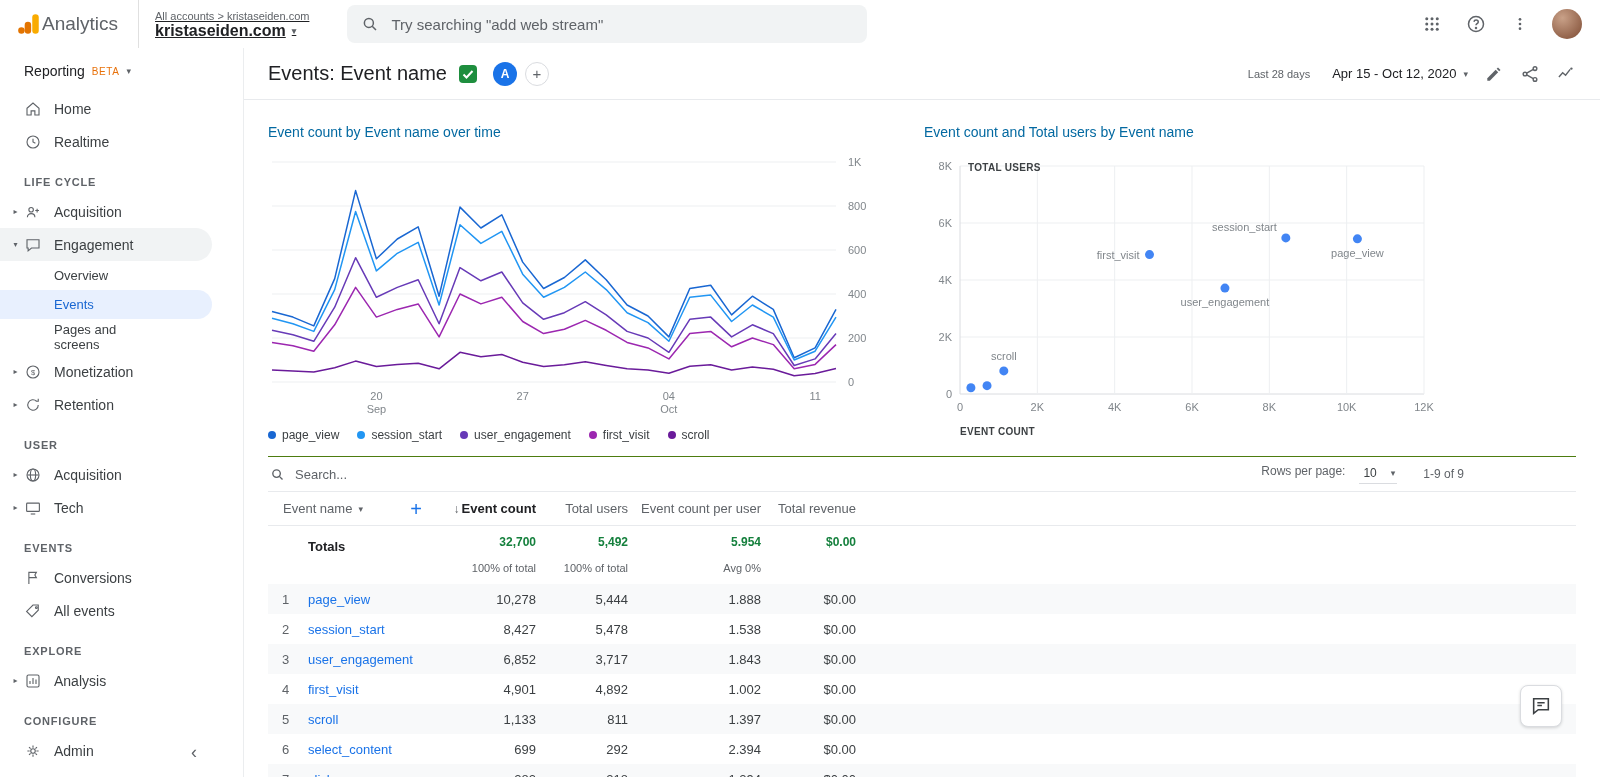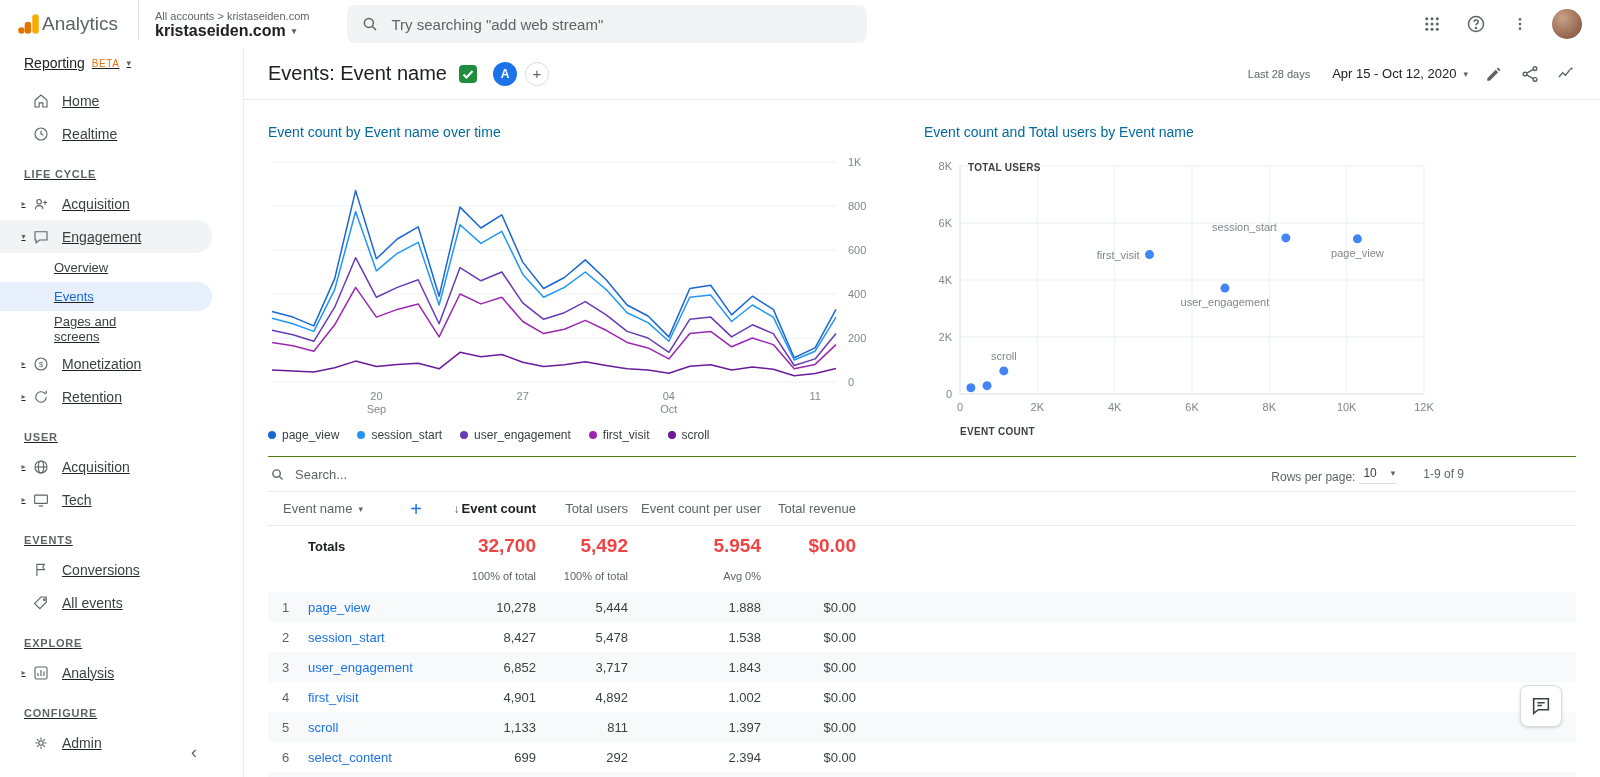--- a/index.html
+++ b/index.html
@@ -3,36 +3,36 @@
 <meta charset="utf-8">
 <style>
   * { box-sizing: border-box; margin: 0; padding: 0; }
   html,body { width:1600px; height:777px; overflow:hidden; background:#fff;
     font-family:"Liberation Sans", sans-serif; color:#202124; }
 
   
   .topbar { height:48px; display:flex; align-items:center; background:#fff; position:relative; }
   .logo-area { display:flex; align-items:center; padding:0 20px 0 16px; }
   .brand { font-size:19px; color:#5f6368; }
-  .account-area { border-left:1px solid #e0e0e0; height:48px; padding:5px 16px 4px; display:flex; flex-direction:column; justify-content:center; min-width:175px; }
+  .account-area { border-left:1px solid #e0e0e0; height:48px; padding:5px 16px 4px; display:flex; flex-direction:column; justify-content:center; min-width:175px;text-decoration:underline; }
   .breadcrumb { font-size:11px; color:#5f6368; }
   .account-picker { font-size:16px; font-weight:bold; color:#202124; display:flex; align-items:center; gap:6px; cursor:pointer; }
   .caret { font-size:9px; color:#5f6368; }
   .search-bar { margin-left:22px; width:520px; height:38px; background:#f1f3f4; border-radius:8px; display:flex; align-items:center; gap:12px; padding:0 14px; }
   .search-bar input { flex:1; border:none; outline:none; background:transparent; font-size:15px; color:#3c4043; font-family:inherit; }
   .search-bar input::placeholder { color:#5f6368; }
   .top-actions { margin-left:auto; display:flex; align-items:center; gap:20px; padding-right:18px; }
   .icon-btn { width:24px; height:24px; display:flex; align-items:center; justify-content:center; cursor:pointer; color:#5f6368; }
   .avatar { width:30px; height:30px; border-radius:50%; background:radial-gradient(circle at 35% 30%, #c9a188, #7d4a32); cursor:pointer; }
 
   
-  .sidebar { position:absolute; top:40px; left:0; width:243px; bottom:0; background:#fff;text-decoration:underline; }
+  .sidebar { position:absolute; top:48px; left:0; width:243px; bottom:0; background:#fff; }
   .reporting-row { display:flex; align-items:center; gap:7px; padding:15px 16px 13px 24px; font-size:14px; color:#202124; cursor:pointer; }
   .beta { color:#e8710a; font-size:10px; letter-spacing:.6px; }
-  .nav-item { display:flex; align-items:center; height:33px; width:212px; padding-left:16px; border-radius:0 17px 17px 0; cursor:pointer; font-size:14px; color:#3c4043; }
+  .nav-item { display:flex; align-items:center; height:33px; width:212px; padding-left:8px; border-radius:0 17px 17px 0; cursor:pointer; font-size:14px; color:#3c4043; }
   .nav-item.active-parent { background:#f1f3f4; }
   .nav-arrow { width:15px; text-align:center; font-size:8px; color:#5f6368; flex:none; }
   .nav-icon { width:18px; height:18px; margin:0 12px 0 1px; flex:none; display:flex; }
   .nav-icon svg { width:18px; height:18px; stroke:#5f6368; fill:none; stroke-width:1.5; }
   .section-header { font-size:11px; font-weight:bold; letter-spacing:.8px; color:#5f6368; padding:18px 0 7px 24px; }
   .sub-item { display:flex; align-items:center; min-height:29px; width:212px; padding:3px 8px 3px 54px; border-radius:0 15px 15px 0; font-size:13px; color:#3c4043; cursor:pointer; line-height:15px; }
   .sub-item.selected { background:#e8f0fe; color:#1967d2; }
   .sub-label-wrap { max-width:110px; }
   .collapse-btn { position:absolute; bottom:14px; right:46px; font-size:18px; color:#5f6368; cursor:pointer; }
 
@@ -57,31 +57,31 @@
   .legend { display:flex; gap:18px; margin-top:4px; font-size:12px; color:#3c4043; flex-wrap:wrap; }
   .legend-item { display:flex; align-items:center; gap:6px; cursor:pointer; }
   .legend-dot { width:8px; height:8px; border-radius:50%; display:inline-block; }
 
   
   .table-section { margin:8px 24px 0 24px; }
   .table-search-row { height:36px; display:flex; align-items:center; gap:10px; border-top:1px solid #4d7c0f; border-bottom:1px solid #e8eaed; padding-left:2px; }
   .table-search-row input { border:none; outline:none; font-size:13px; color:#3c4043; width:300px; font-family:inherit; }
   .table-search-row input::placeholder { color:#5f6368; }
   .tbl-right { margin-left:auto; display:flex; align-items:center; gap:26px; font-size:12px; color:#5f6368; padding-right:112px; }
-  .rpp { display:flex; align-items:flex-end; gap:4px; }
+  .rpp { display:flex; align-items:flex-start; gap:14px; }
   .rpp-select { display:flex; align-items:center; gap:14px; border-bottom:1px solid #dadce0; padding:2px 2px 3px 4px; color:#3c4043; cursor:pointer; }
   .thead { display:grid; grid-template-columns:132px 32px 104px 92px 133px 95px 1fr; align-items:center; height:34px; border-bottom:1px solid #e8eaed; font-size:13px; color:#5f6368; }
   .th-name { padding-left:15px; display:flex; align-items:center; gap:6px; cursor:pointer; }
   .th-plus { color:#1a73e8; font-size:20px; font-weight:400; text-align:center; cursor:pointer; line-height:1; }
   .num { text-align:right; }
   .th-sorted { color:#202124; font-weight:bold; }
   .sort-arrow { color:#5f6368; font-weight:normal; font-size:12px; margin-right:2px; }
   .totals-row { display:grid; grid-template-columns:40px 124px 104px 92px 133px 95px 1fr; padding:9px 0 10px; }
   .totals-label { font-size:13px; font-weight:bold; color:#202124; padding-top:4px; }
-  .tot-num { font-size:19px; font-weight:bold; color:#ef4444; }
+  .tot-num { font-size:12px; font-weight:bold; color:#15803d; }
   .tot-note { font-size:11px; color:#5f6368; margin-top:13px; }
   .tbody .trow { display:grid; grid-template-columns:40px 124px 104px 92px 133px 95px 1fr; height:30px; align-items:center; font-size:13px; color:#3c4043; }
   .tbody .trow:nth-child(odd) { background:#f8f9fa; }
   .row-num { color:#5f6368; padding-left:14px; }
   .row-name { color:#1a73e8; cursor:pointer; }
 
   .feedback-btn { position:absolute; right:38px; bottom:50px; width:42px; height:42px; background:#fff; border:1px solid #dadce0; border-radius:8px; box-shadow:0 1px 3px rgba(60,64,67,.2); display:flex; align-items:center; justify-content:center; cursor:pointer; }
 
   svg text { font-family:"Liberation Sans", sans-serif; }
 </style>

